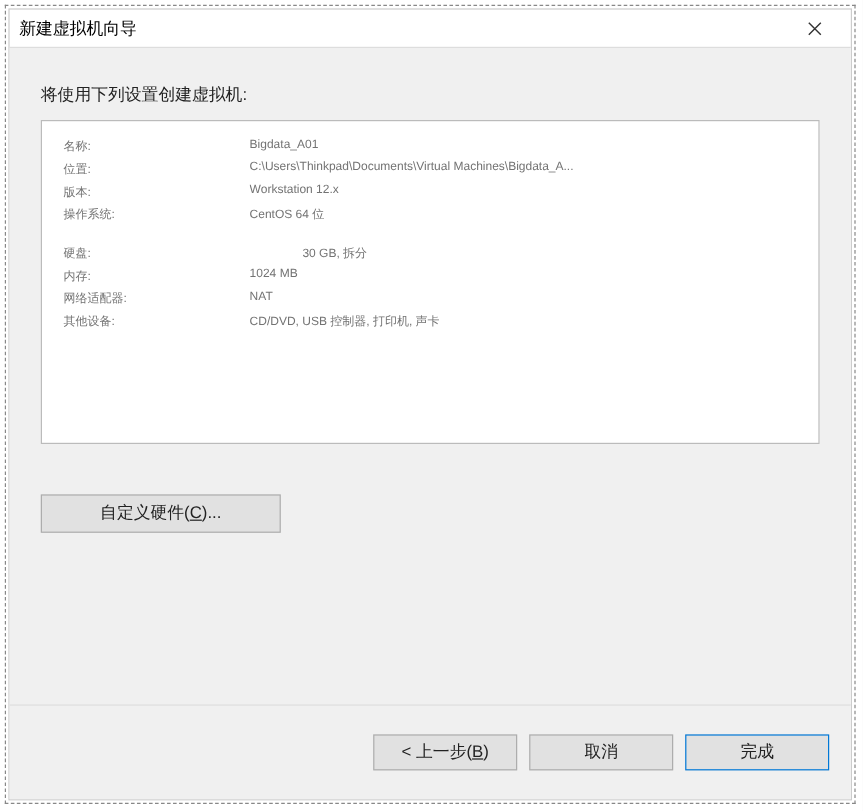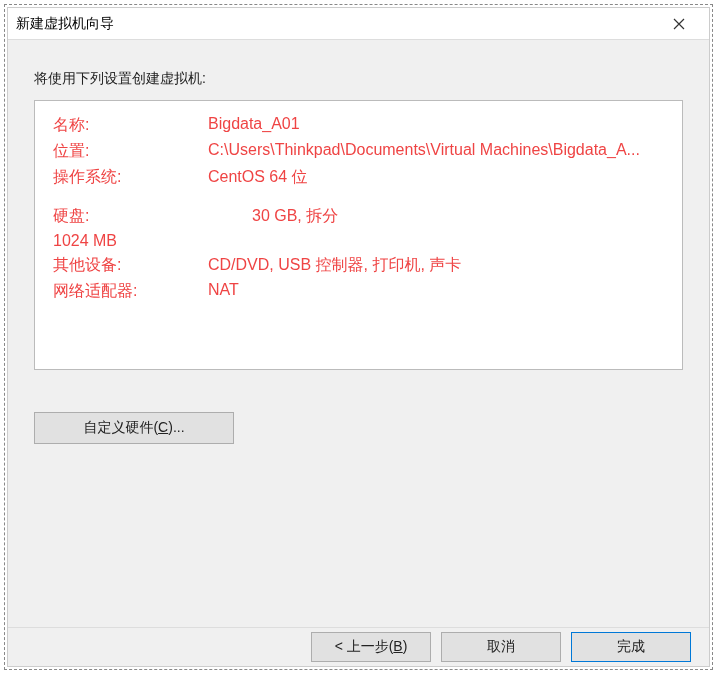--- a/index.html
+++ b/index.html
@@ -76,22 +76,22 @@
   }
   .settings-box {
     background: #fff;
     border: 1px solid #bbb;
     padding: 14px 18px 18px 18px;
     min-height: 270px;
   }
   .setting-row {
     display: flex;
     margin-bottom: 5px;
-    font-size: 16px;
-    color: #ef4444;
+    font-size: 10px;
+    color: #737373;
   }
   .setting-row.gap {
     margin-top: 18px;
     gap: 44px;
   }
   .setting-label {
     width: 155px;
     flex-shrink: 0;
   }
   .setting-value {
@@ -109,21 +109,21 @@
     width: 200px;
     font-size: 14px;
     color: #222;
     cursor: pointer;
     text-align: center;
     font-family: inherit;
   }
   .button-bar {
     border-top: 1px solid #ddd;
     background: #f0f0f0;
-    padding: 4px 18px;
+    padding: 24px 18px;
     display: flex;
     justify-content: flex-end;
     gap: 10px;
   }
   .nav-button {
     background: #e1e1e1;
     border: 1px solid #adadad;
     padding: 5px 0;
     width: 120px;
     font-size: 14px;
@@ -159,38 +159,43 @@
       <div class="settings-box">
         <div class="setting-row">
           <div class="setting-label">名称:</div>
           <div class="setting-value">Bigdata_A01</div>
         </div>
         <div class="setting-row">
           <div class="setting-label">位置:</div>
           <div class="setting-value">C:\Users\Thinkpad\Documents\Virtual Machines\Bigdata_A...</div>
         </div>
         <div class="setting-row">
+          <div class="setting-label">版本:</div>
+          <div class="setting-value">Workstation 12.x</div>
+        </div>
+        <div class="setting-row">
           <div class="setting-label">操作系统:</div>
           <div class="setting-value">CentOS 64 位</div>
         </div>
 
         <div class="setting-row gap">
           <div class="setting-label">硬盘:</div>
           <div class="setting-value">30 GB, 拆分</div>
         </div>
         <div class="setting-row">
+          <div class="setting-label">内存:</div>
           <div class="setting-value">1024 MB</div>
+        </div>
+        <div class="setting-row">
+          <div class="setting-label">网络适配器:</div>
+          <div class="setting-value">NAT</div>
         </div>
         <div class="setting-row">
           <div class="setting-label">其他设备:</div>
           <div class="setting-value">CD/DVD, USB 控制器, 打印机, 声卡</div>
-        </div>
-        <div class="setting-row">
-          <div class="setting-label">网络适配器:</div>
-          <div class="setting-value">NAT</div>
         </div>
       </div>
 
       <div class="hw-button-row">
         <button class="hw-button"><span>自定义硬件(</span><span class="underline">C</span><span>)...</span></button>
       </div>
     </div>
 
     <div class="button-bar">
       <button class="nav-button"><span>&lt; 上一步(</span><span class="underline">B</span><span>)</span></button>

